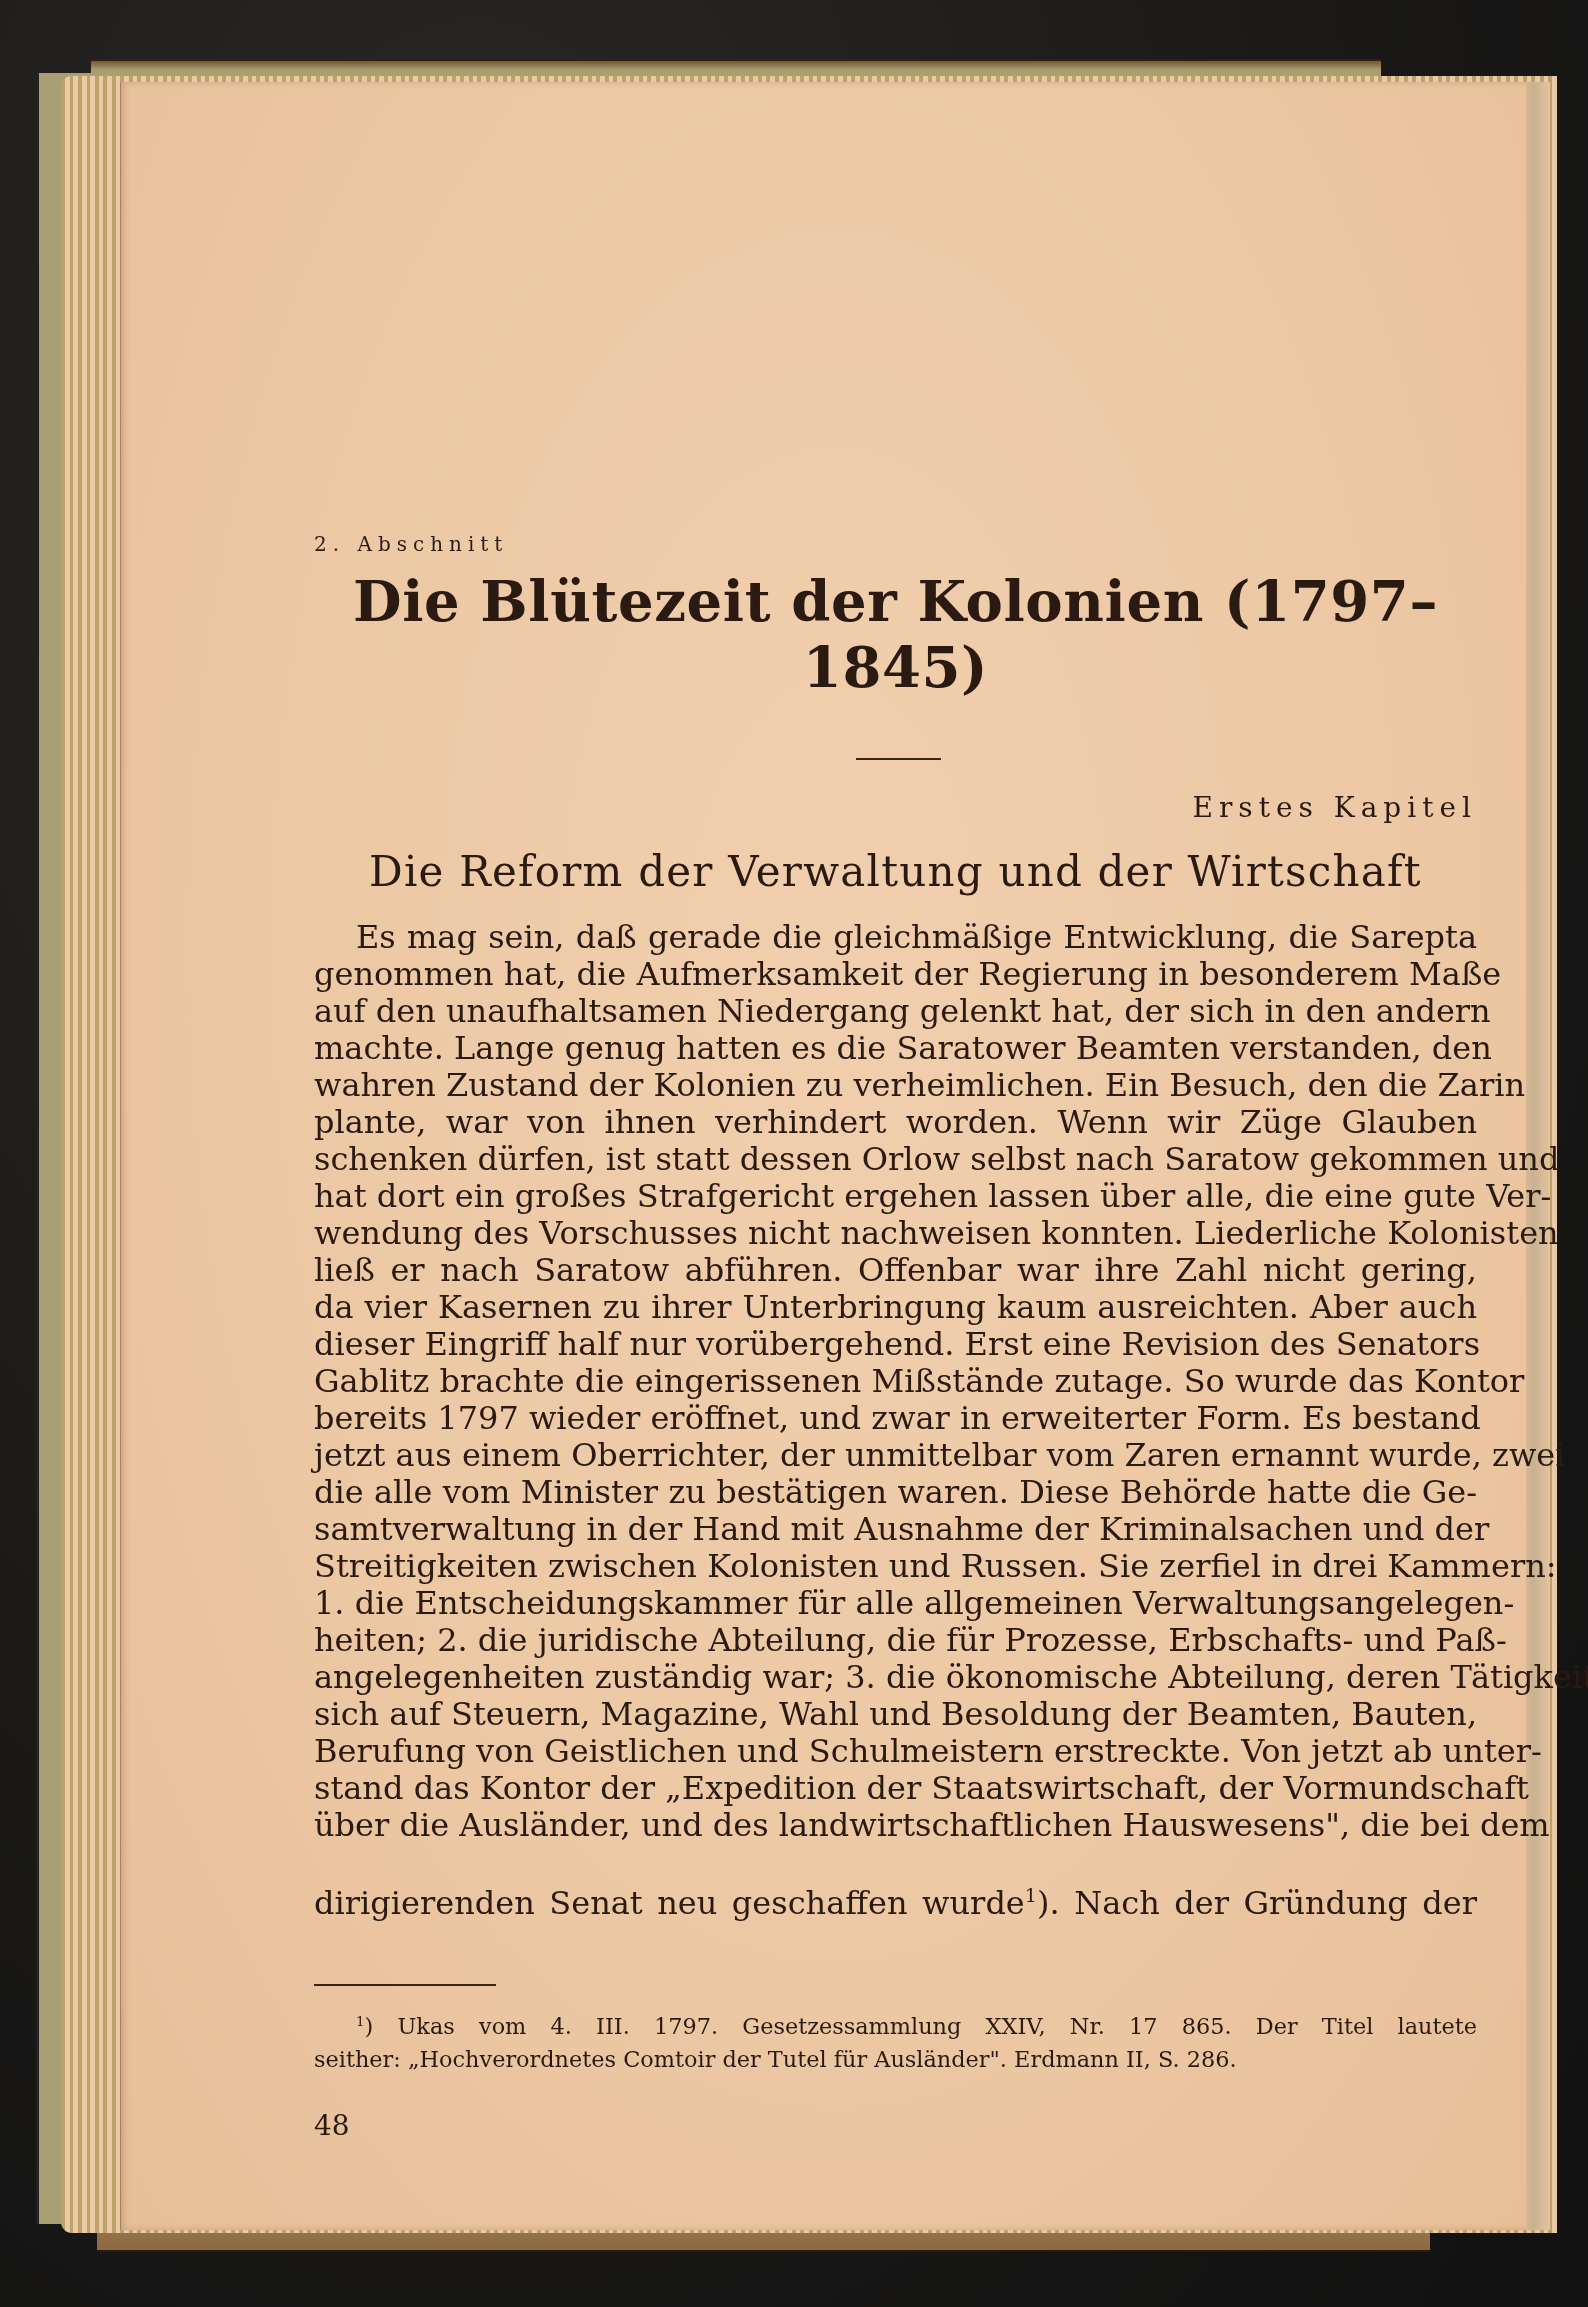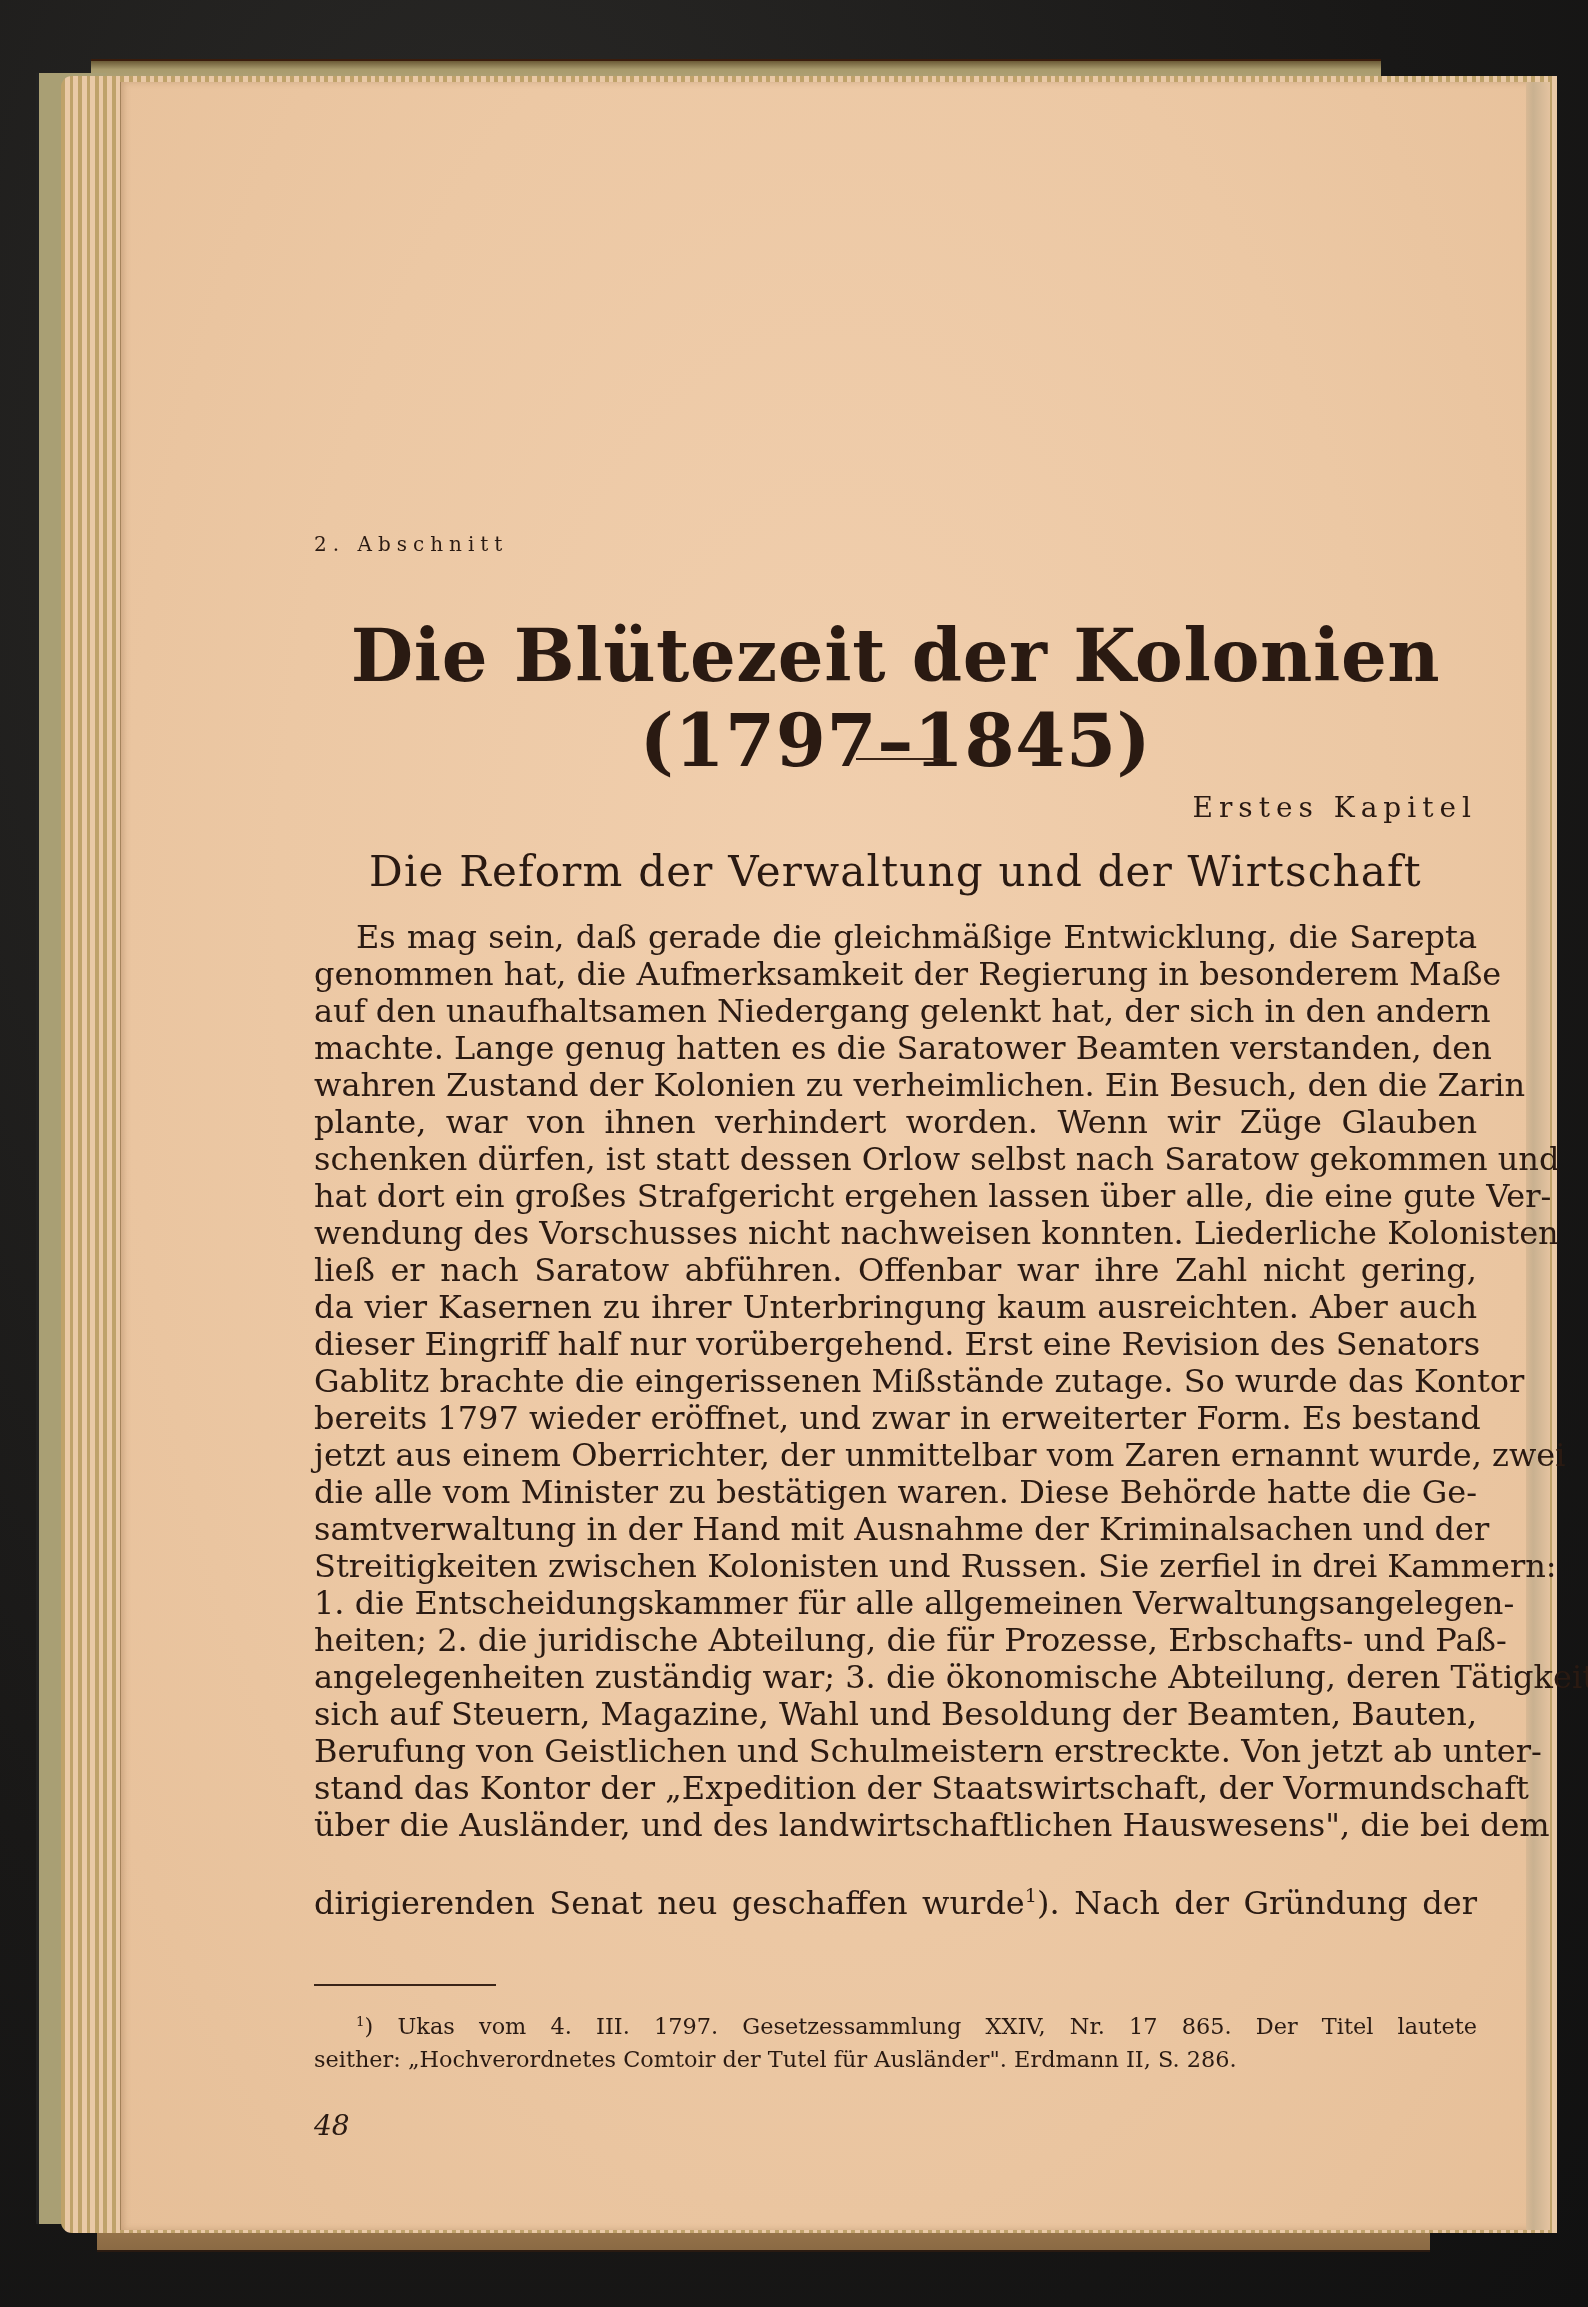--- a/index.html
+++ b/index.html
@@ -51,22 +51,22 @@
   }
   .content {
     position: absolute; left: 194px; top: 0; width: 1163px;
     color: #2a1a12;
   }
   .section-label {
     position: absolute; top: 450px; left: 0; width: 100%;
     font-size: 20px; letter-spacing: 6px;
   }
   .main-title {
-    position: absolute; top: 531px; left: 0; width: 100%;
-    text-align: center; font-size: 72px; font-weight: bold;
+    position: absolute; top: 486px; left: 0; width: 100%;
+    text-align: center; font-size: 56px; font-weight: bold;
     letter-spacing: 0.6px;
   }
   .title-rule {
     position: absolute; top: 676px; left: 542px; width: 85px; height: 2.4px;
     background: #3a2418;
   }
   .chapter-label {
     position: absolute; top: 709px; left: 0; width: 100%;
     text-align: right; font-size: 28px; letter-spacing: 6px;
   }
@@ -93,21 +93,20 @@
     position: absolute; top: 1928px; left: 0; width: 1163px;
     font-size: 22.4px; line-height: 33px;
   }
   .fn-line { display: block; white-space: nowrap; }
   .fn-line.justify { text-align: justify; text-align-last: justify; }
   .fn-line.indent { padding-left: 42px; }
   sup { font-size: 0.6em; vertical-align: 0.6em; line-height: 0; }
   .page-number {
     position: absolute; top: 2027px; left: 0;
     font-size: 28px;
-    font-style: italic;
   }
 </style>
 </head>
 <body>
 
 <div class="backdrop"></div>
 <div class="cover-top"></div>
 <div class="cover-left"></div>
 <div class="cover-bottom"></div>
 <div class="page-stack"></div>

